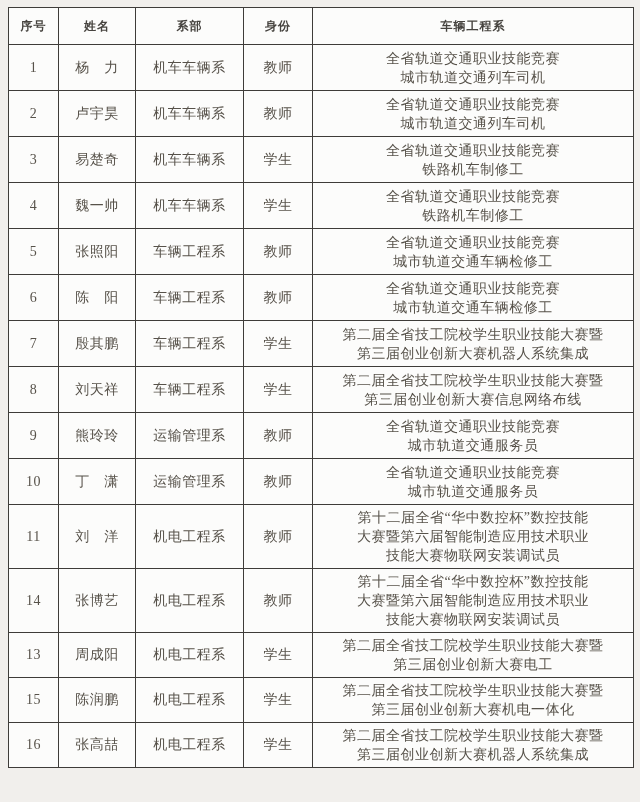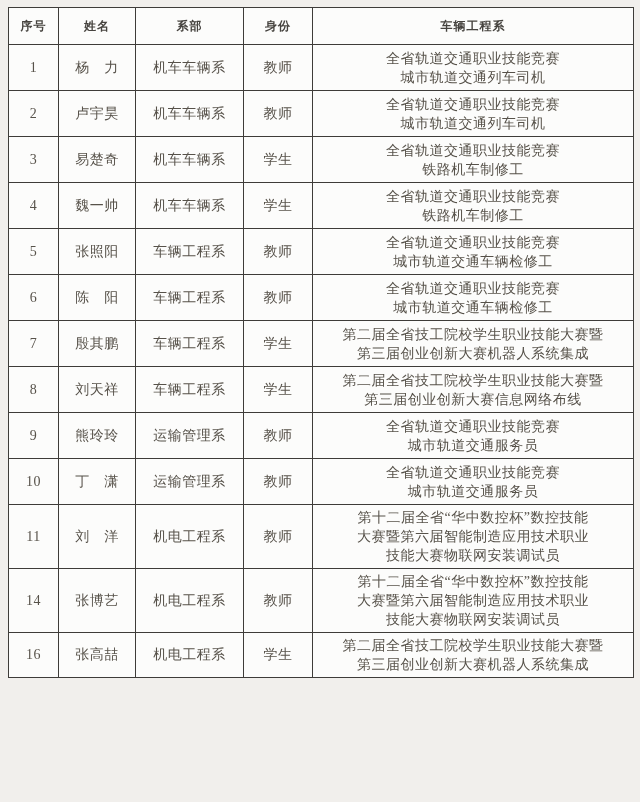--- a/index.html
+++ b/index.html
@@ -175,20 +175,36 @@
     <tr class="r3">
       <td class="cell-no">14</td>
       <td class="cell-name">张博艺</td>
       <td class="cell-dept">机电工程系</td>
       <td class="cell-role">教师</td>
       <td class="cell-event">第十二届全省“华中数控杯”数控技能
 大赛暨第六届智能制造应用技术职业
 技能大赛物联网安装调试员</td>
     </tr>
     <tr class="r2s">
+      <td class="cell-no">13</td>
+      <td class="cell-name">周成阳</td>
+      <td class="cell-dept">机电工程系</td>
+      <td class="cell-role">学生</td>
+      <td class="cell-event">第二届全省技工院校学生职业技能大赛暨
+第三届创业创新大赛电工</td>
+    </tr>
+    <tr class="r2s">
+      <td class="cell-no">15</td>
+      <td class="cell-name">陈润鹏</td>
+      <td class="cell-dept">机电工程系</td>
+      <td class="cell-role">学生</td>
+      <td class="cell-event">第二届全省技工院校学生职业技能大赛暨
+第三届创业创新大赛机电一体化</td>
+    </tr>
+    <tr class="r2s">
       <td class="cell-no">16</td>
       <td class="cell-name">张高喆</td>
       <td class="cell-dept">机电工程系</td>
       <td class="cell-role">学生</td>
       <td class="cell-event">第二届全省技工院校学生职业技能大赛暨
 第三届创业创新大赛机器人系统集成</td>
     </tr>
   </tbody>
 </table>
 

